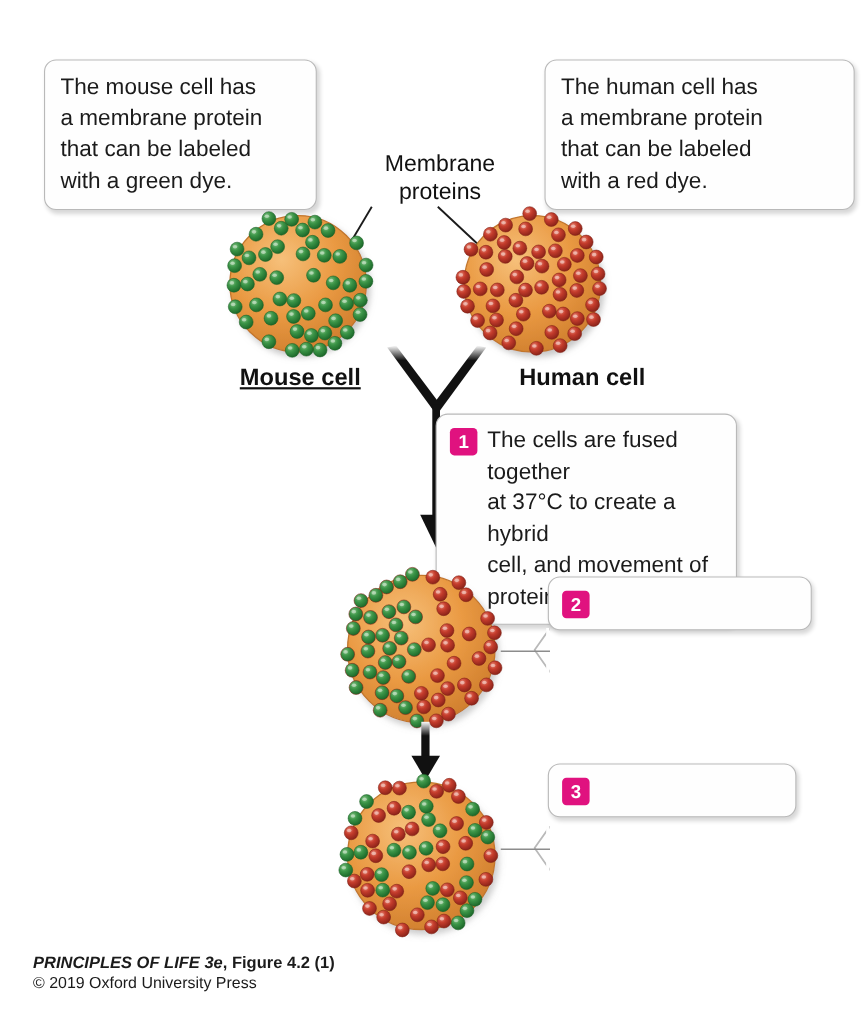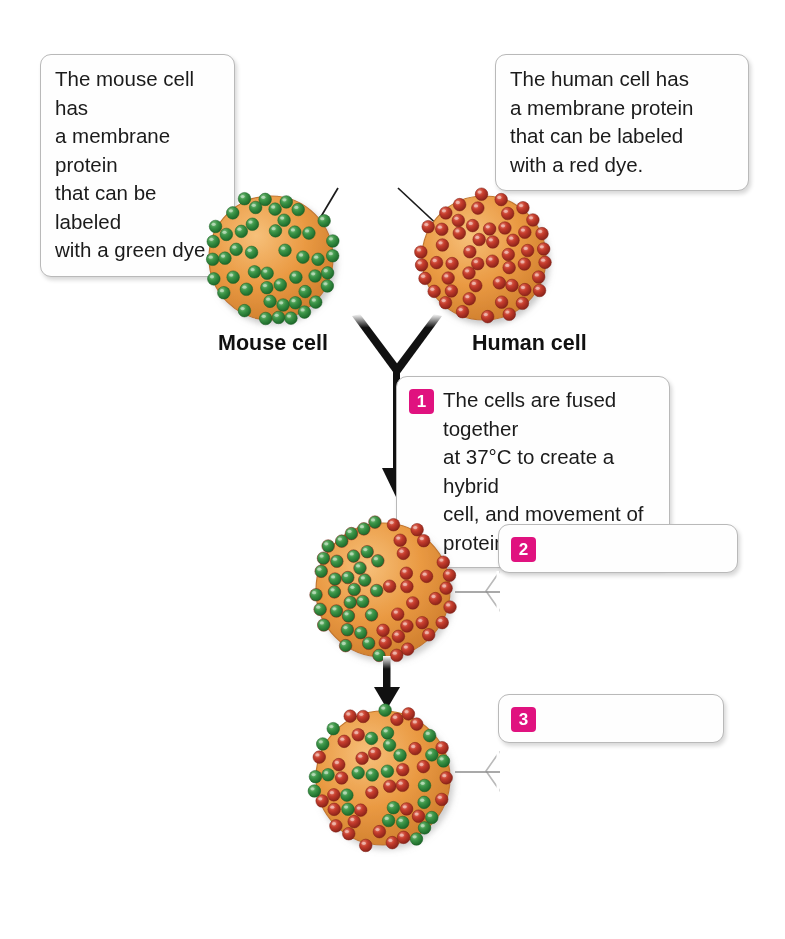--- a/index.html
+++ b/index.html
@@ -57,34 +57,36 @@
   #footer{position:absolute;left:30px;top:866px;}
   #footer .l1{font-size:15px;line-height:19px;color:#1b1b1b;font-weight:bold;}
   #footer .l1 .ital{font-style:italic;}
   #footer .l2{font-size:14.5px;line-height:19px;color:#1b1b1b;}
 </style>
 </head>
 <body>
 
 <div id="stage">
 
-  <div class="callout" style="left:40px;top:54px;width:195px;">
+  <div class="callout" style="left:40px;top:54px;width:248px;">
     <span class="txt">The mouse cell has
 a membrane protein
 that can be labeled
 with a green dye.</span>
   </div>
 
-  <div class="callout" style="left:495px;top:54px;width:254px;">
+  <div class="callout" style="left:495px;top:54px;width:282px;">
     <span class="txt">The human cell has
 a membrane protein
 that can be labeled
 with a red dye.</span>
   </div>
 
+  <div class="lbl center" style="left:330px;top:136px;width:140px;white-space:pre-line;">Membrane
+proteins</div>
 
   <svg style="position:absolute;left:250px;top:160px;width:290px;height:90px;">
     <line x1="88" y1="28" x2="63" y2="70" stroke="#1b1b1b" stroke-width="1.7"></line>
     <line x1="148" y1="28" x2="193" y2="70" stroke="#1b1b1b" stroke-width="1.7"></line>
   </svg>
 
   <div class="cellwrap" style="left:198px;top:186px;">
     <svg width="150" height="150" viewBox="0 0 150 150">
       <defs>
         <radialGradient id="mg" cx="38%" cy="32%" r="72%">
@@ -523,21 +525,21 @@
             <ellipse cx="48.44103931986254" cy="36.319861009391914" rx="2.142" ry="1.638" fill="#ffffff" opacity="0.45"></ellipse>
           </g>
           <g>
             <circle cx="96.90648681505418" cy="46.008010460768105" r="6.3" fill="url(#red)" stroke="#7d1f14" stroke-width="0.5"></circle>
             <ellipse cx="95.01648681505418" cy="43.8660104607681" rx="2.142" ry="1.638" fill="#ffffff" opacity="0.45"></ellipse>
           </g>
         </g>
     </svg>
   </div>
 
-  <div class="lbl bold" style="left:218px;top:330px;">Mouse cell</div>
+  <div class="lbl bold" style="left:218px;top:330px;text-decoration:underline;">Mouse cell</div>
   <div class="lbl bold" style="left:424px;top:330px;margin-left:48px;">Human cell</div>
 
   <svg style="position:absolute;left:330px;top:312px;width:140px;height:190px;">
     <defs>
       <linearGradient id="fade" x1="0" y1="0" x2="0" y2="1">
         <stop offset="0%" stop-color="#ffffff"></stop>
         <stop offset="22%" stop-color="#111111"></stop>
         <stop offset="100%" stop-color="#111111"></stop>
       </linearGradient>
     </defs>
@@ -1114,14 +1116,20 @@
     </svg>
     <div class="step-row">
       <div class="badge">3</div>
     </div>
   </div>
 
   <svg style="position:absolute;left:455px;top:766px;width:45px;height:12px;">
     <line x1="0" y1="6" x2="45" y2="6" stroke="#8c8c8c" stroke-width="1.5"></line>
   </svg>
 
+  <div id="footer">
+    <div class="l1">
+      <span class="ital">PRINCIPLES OF LIFE 3e</span><span>, Figure 4.2 (1)</span>
+    </div>
+    <div class="l2">© 2019 Oxford University Press</div>
+  </div>
 
 </div>
 
 </body></html>

